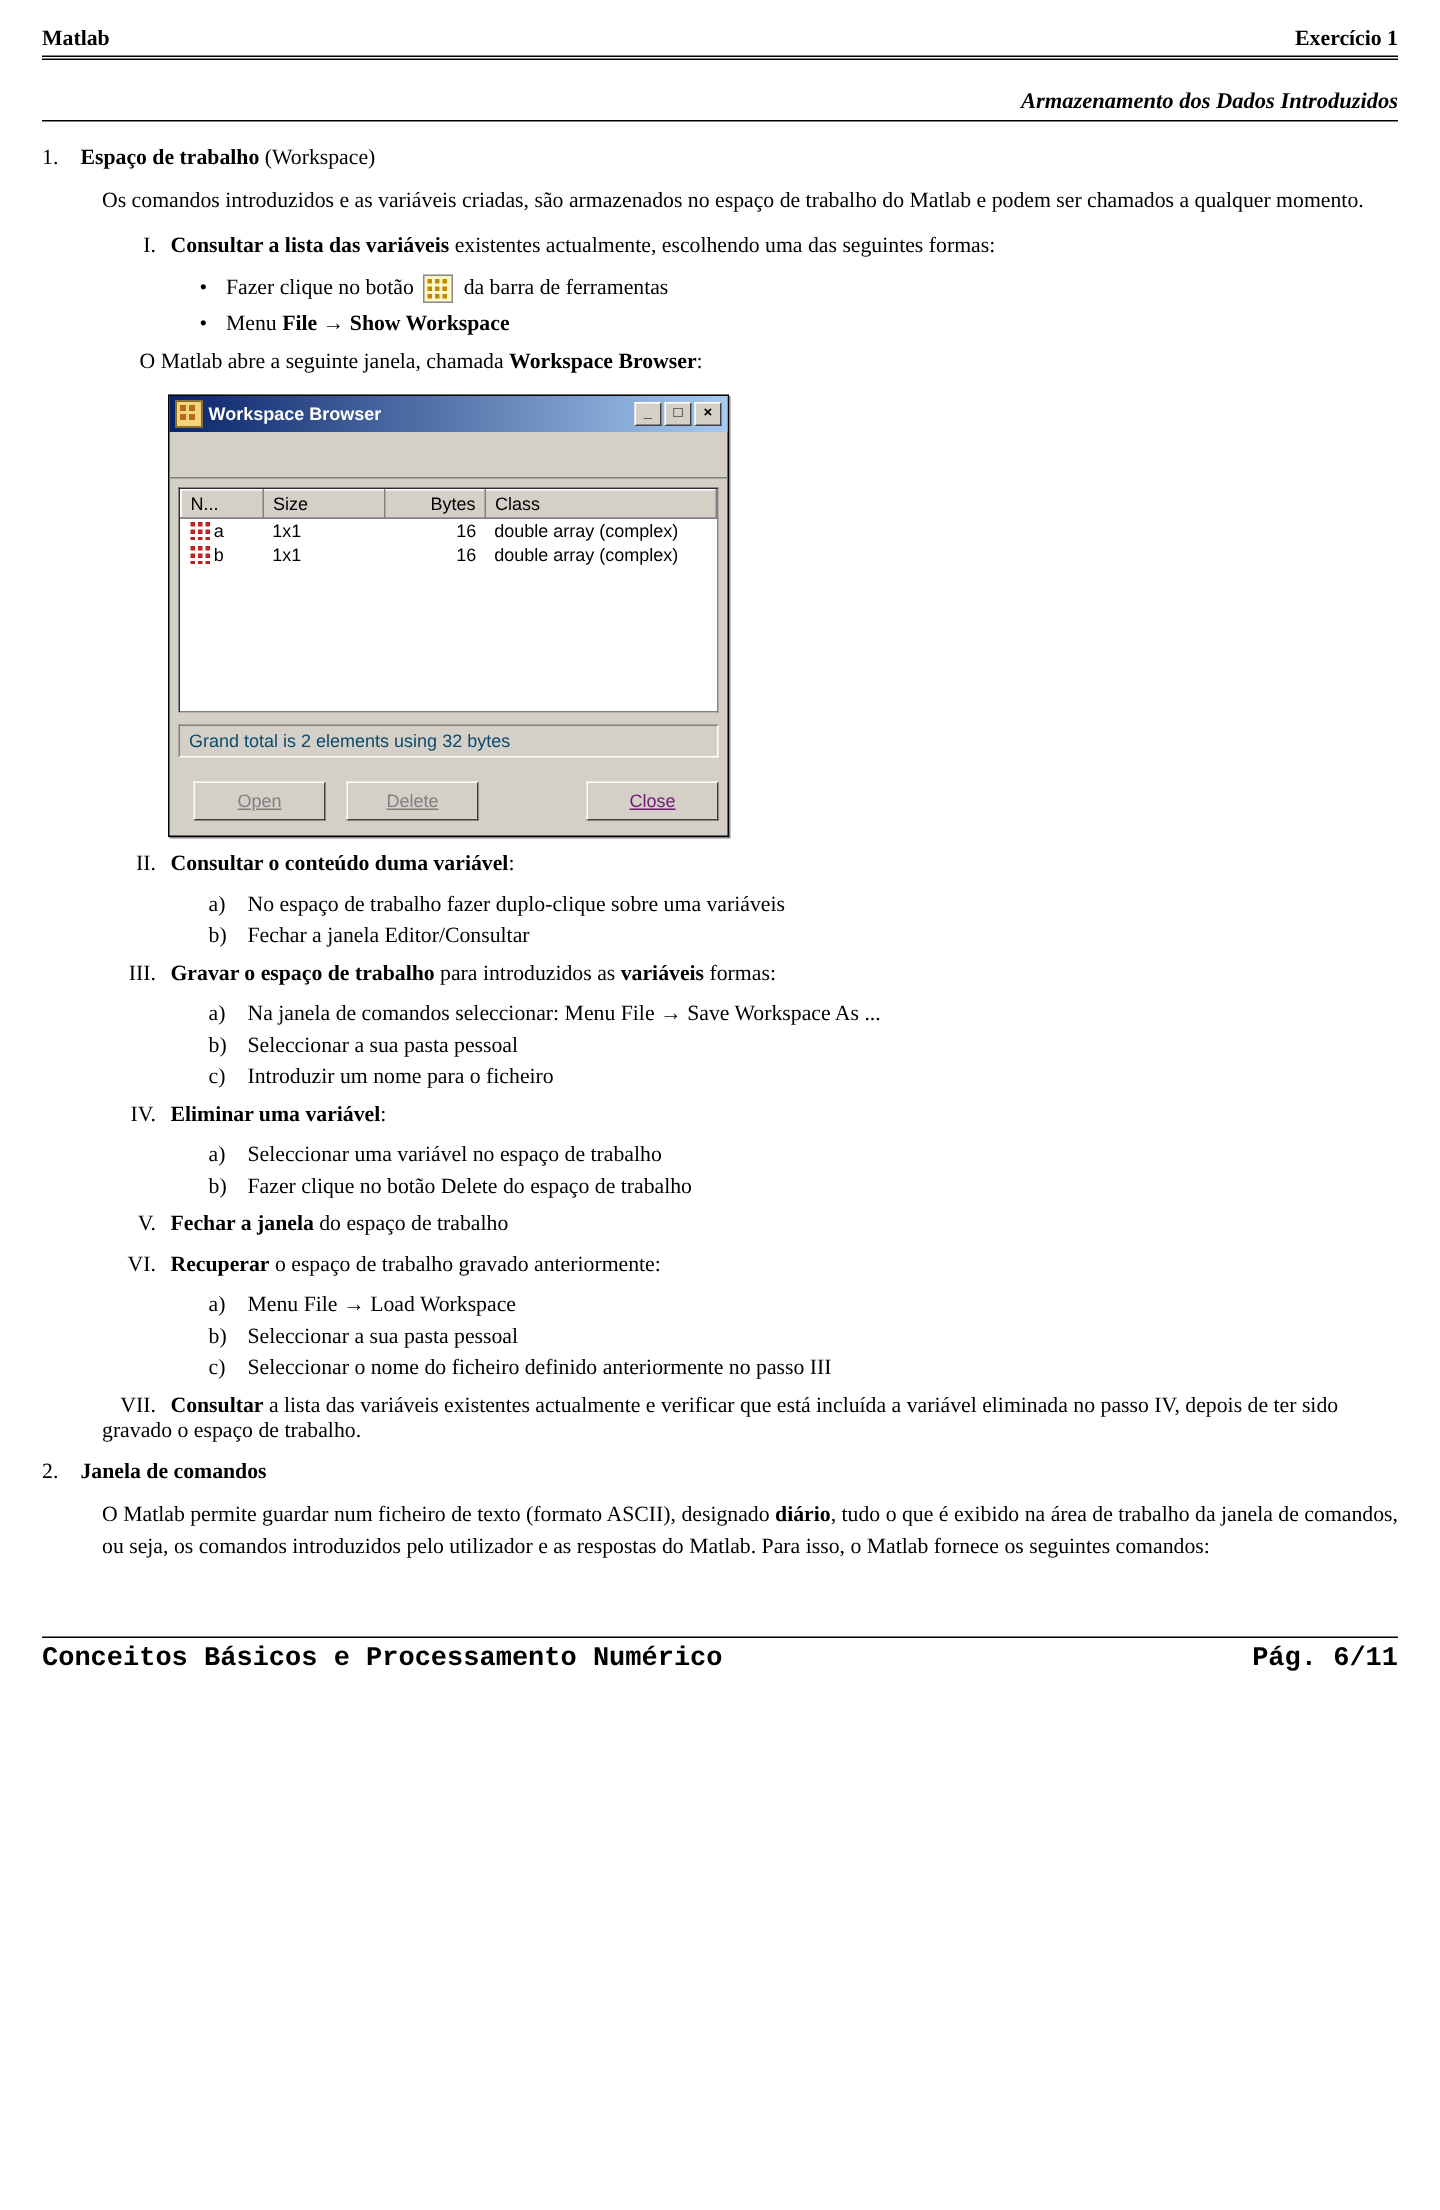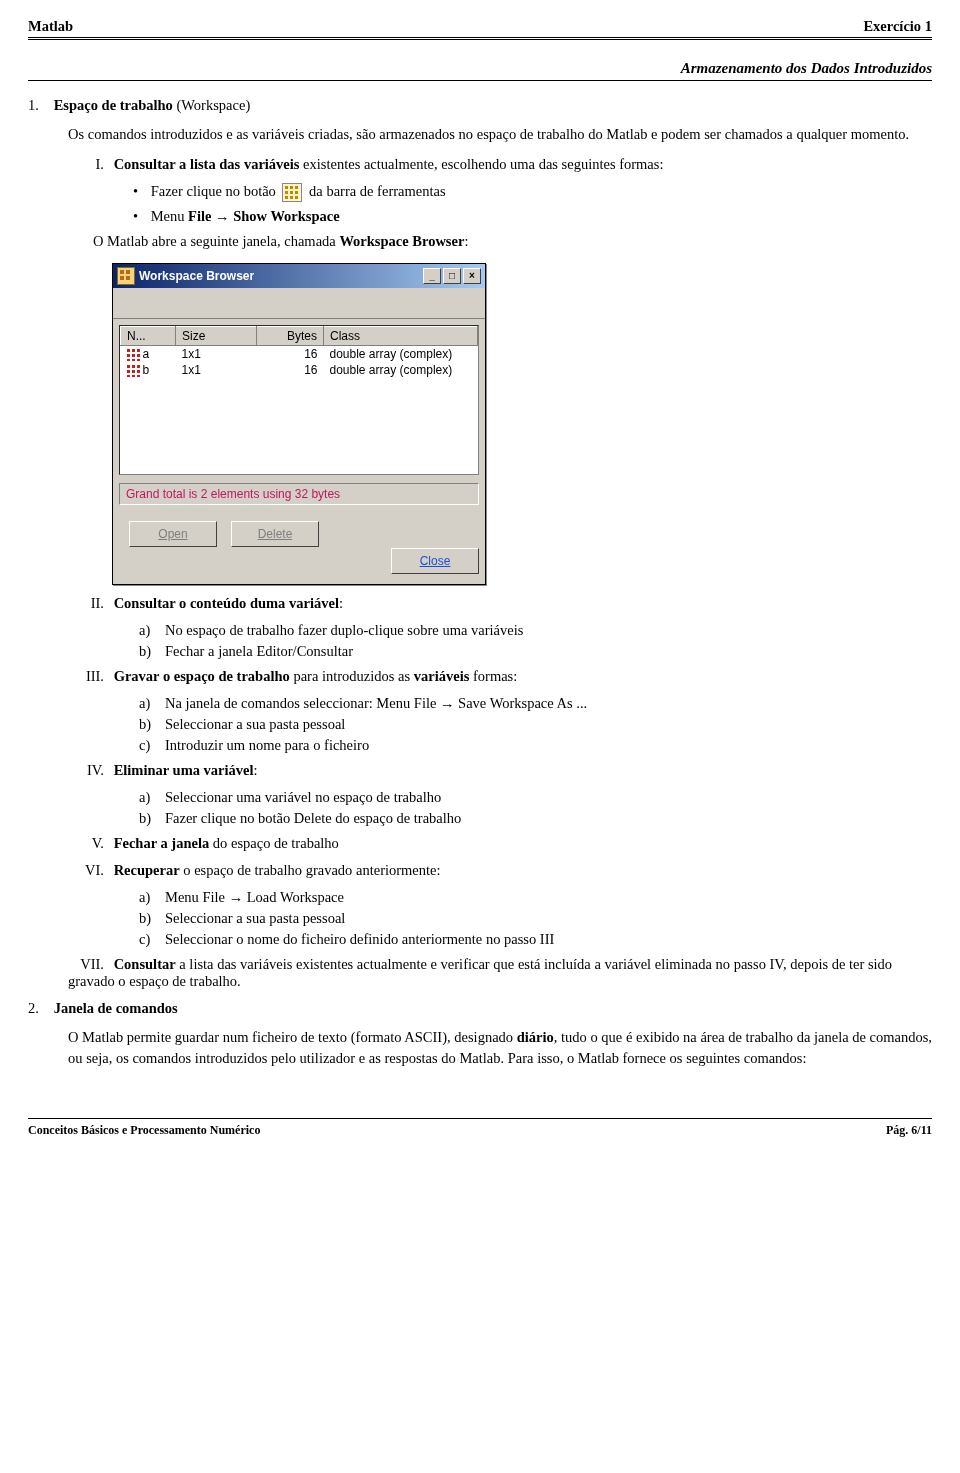--- a/index.html
+++ b/index.html
@@ -119,39 +119,39 @@
       linear-gradient(#c02020 0 0),linear-gradient(#c02020 0 0),linear-gradient(#c02020 0 0),
       linear-gradient(#c02020 0 0),linear-gradient(#c02020 0 0),linear-gradient(#c02020 0 0);
     background-size:3px 3px;
     background-position:0 0,5px 0,10px 0,0 5px,5px 5px,10px 5px,0 10px,5px 10px,10px 10px;
     background-repeat:no-repeat;
   }
   .wb-status {
     margin-top:8px; background:#d4d0c8;
     border:1px solid #808080; border-top-color:#808080; border-left-color:#808080;
     border-right-color:#fff; border-bottom-color:#fff;
-    padding:3px 6px; color:#be185d;
+    padding:3px 6px; color:#0c4a6e;
   }
   .wb-btnrow {
     display:flex; justify-content:flex-end; gap:14px; padding:10px 6px 10px 16px;
   }
   .wb-btnrow .spacer { flex:1; }
   .wb-btn {
     width:86px; height:24px; background:#d4d0c8;
     border:1px solid #fff; border-right-color:#404040; border-bottom-color:#404040;
     display:flex; align-items:center; justify-content:center;
     color:#808080;
   }
-  .wb-btn.enabled { color:#1d4ed8;margin-top:27px; }
+  .wb-btn.enabled { color:#701a75; }
   .u { text-decoration: underline; }
   .footer {
     margin-top:48px;
   }
   .footer-rule { border:none; border-top:1px solid #000; margin:0 0 4px 0;}
-  .bot-row { display:flex; justify-content:space-between; font-weight:bold; font-size:12px;}
+  .bot-row { display:flex; justify-content:space-between; font-weight:bold; font-size:18px;font-family:Liberation Mono, monospace;}
 </style>
 </head>
 <body>
 
 <div class="top-hdr">
   <span>Matlab</span>
   <span>Exercício 1</span>
 </div>
 <hr class="dbl-rule">
 

